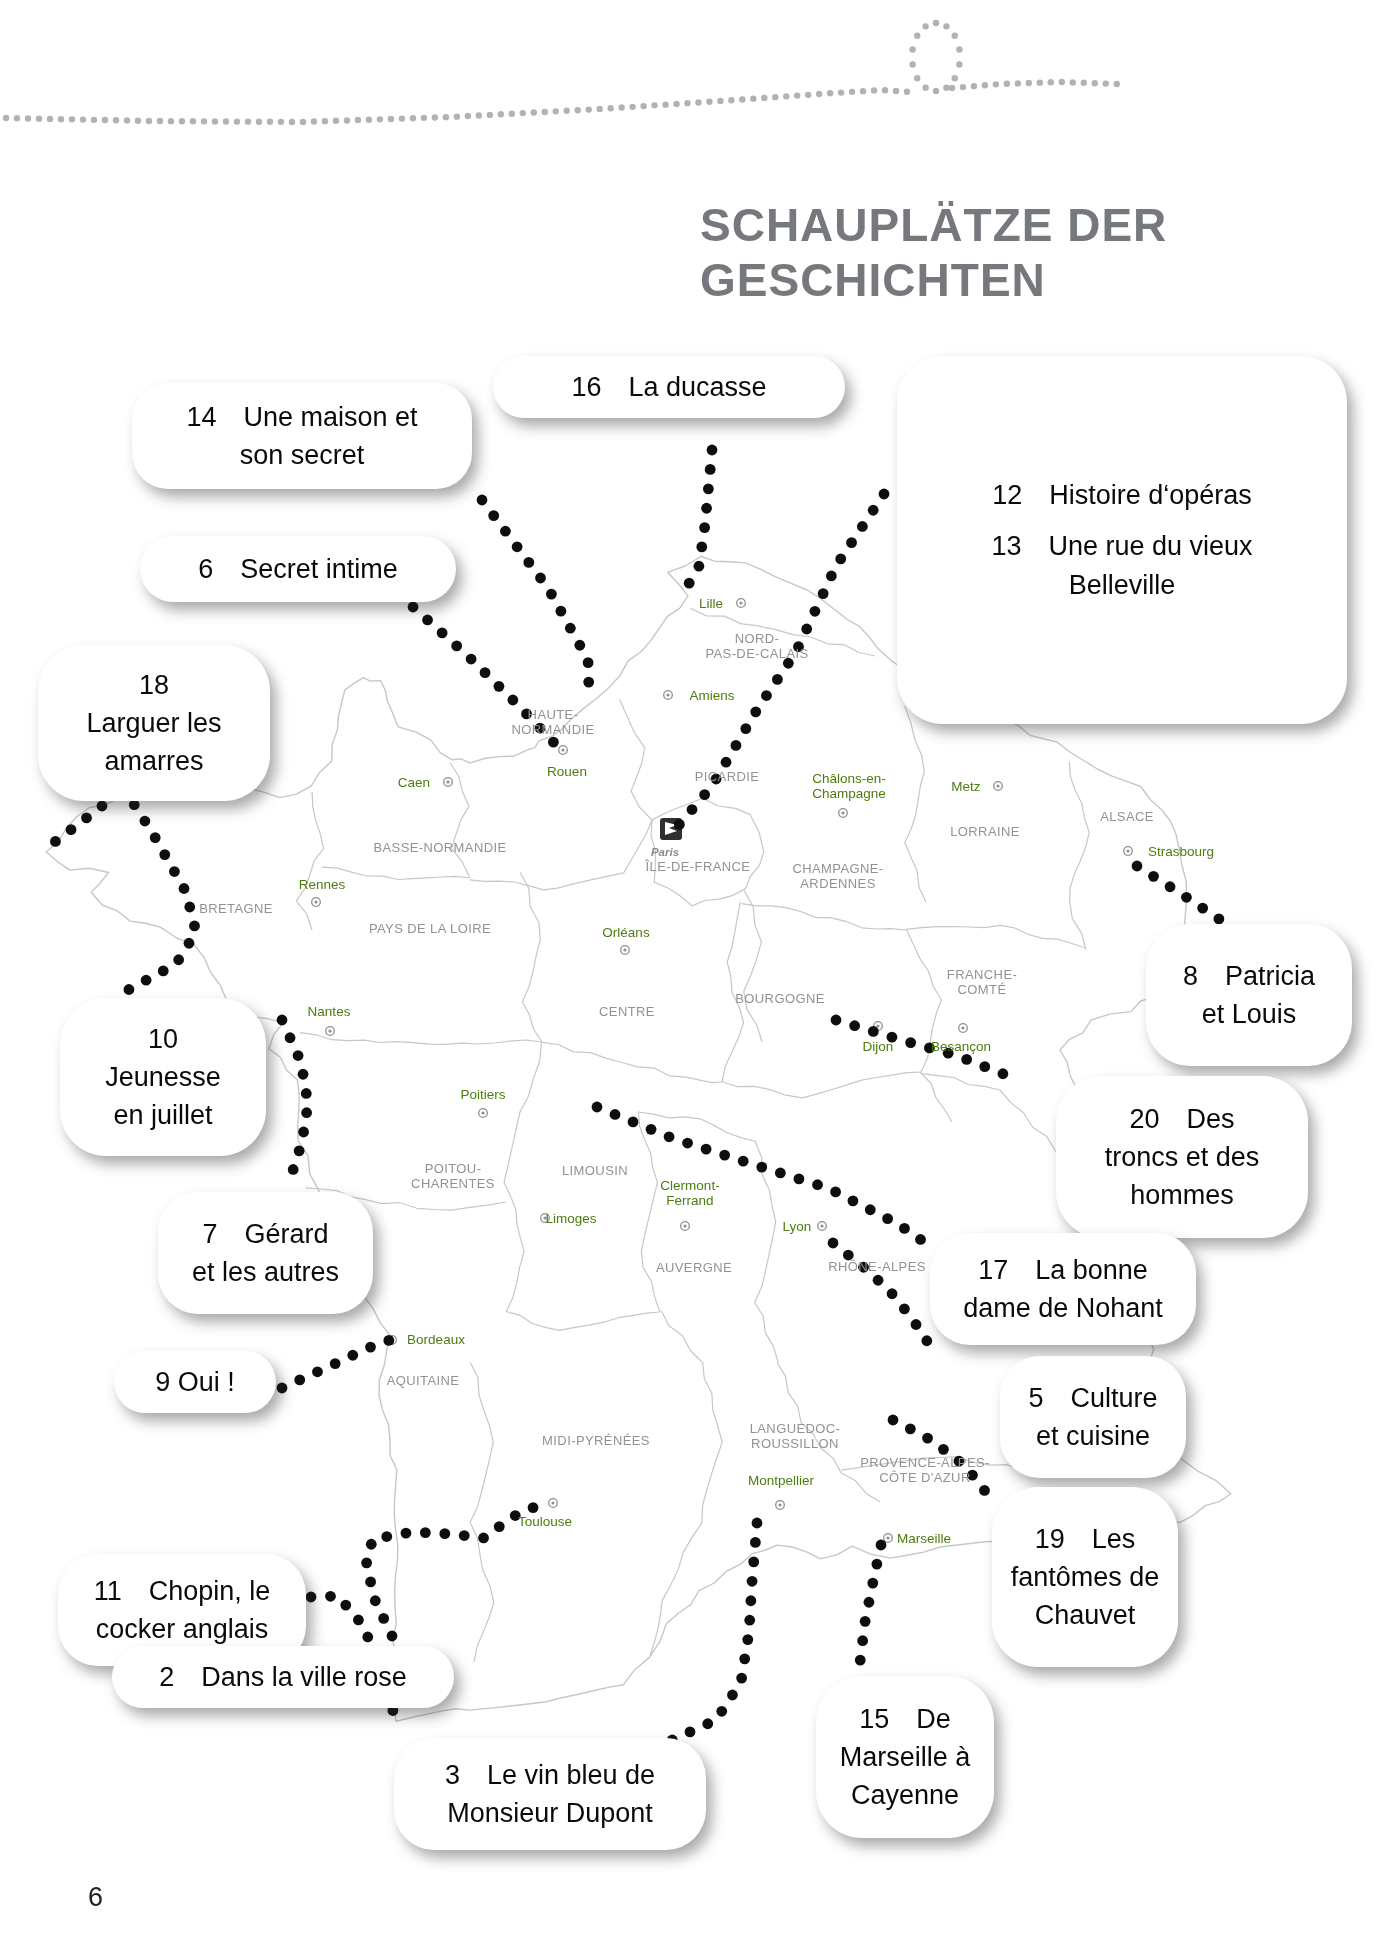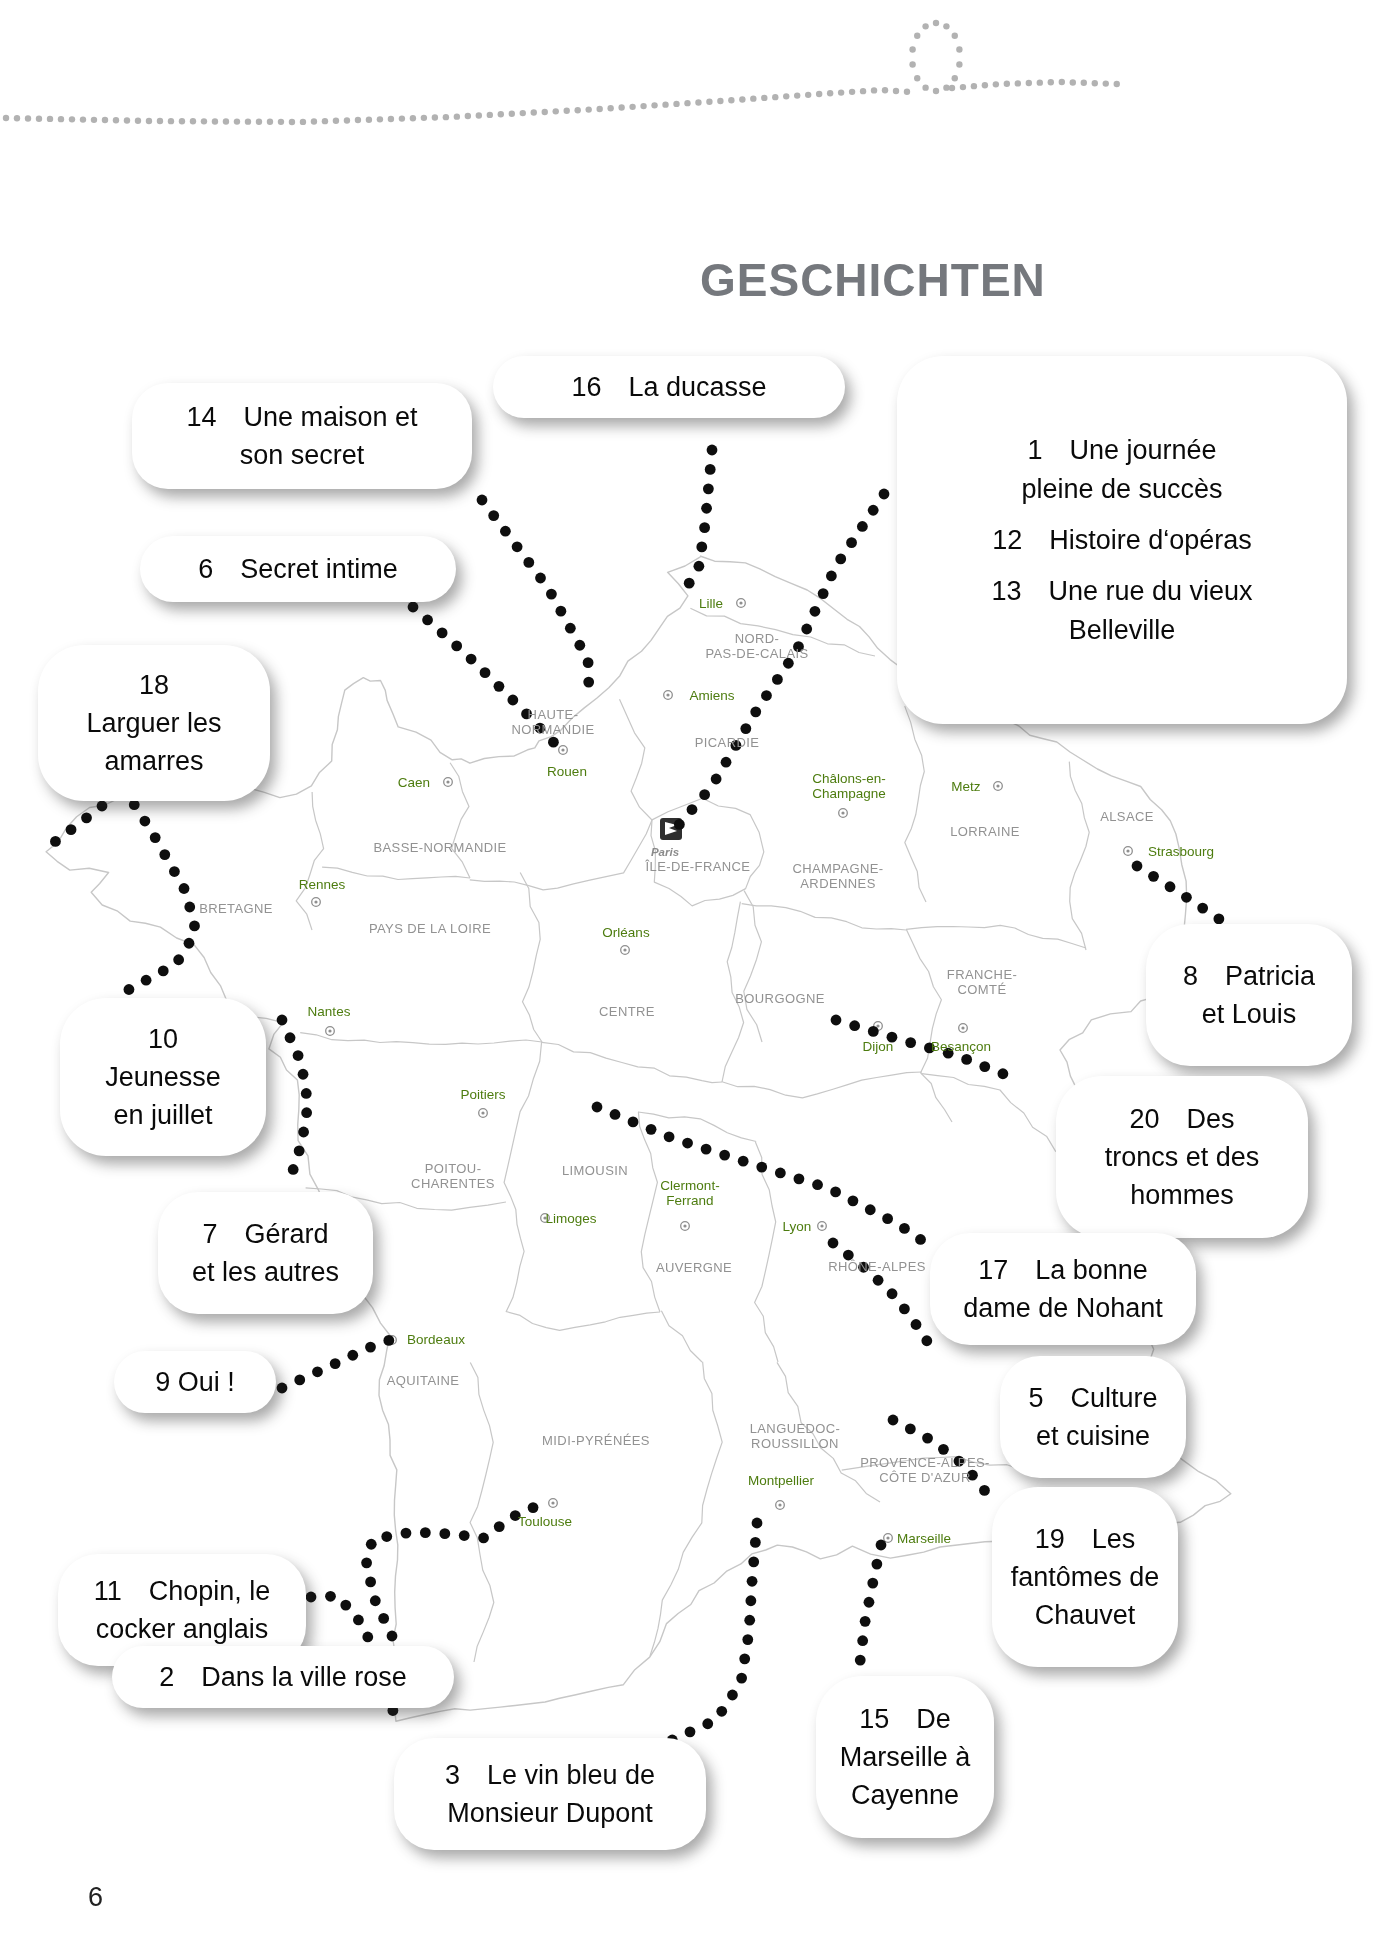--- a/index.html
+++ b/index.html
@@ -472,35 +472,31 @@
         <circle cx="755.7426026991108" cy="711.8277606406382" r="5.4" fill="#0e0e0e"></circle>
         <circle cx="745.836894810197" cy="728.6243957566223" r="5.4" fill="#0e0e0e"></circle>
         <circle cx="735.9311869212834" cy="745.4210308726066" r="5.4" fill="#0e0e0e"></circle>
         <circle cx="726.0254790323696" cy="762.2176659885907" r="5.4" fill="#0e0e0e"></circle>
         <circle cx="716.1197711434559" cy="779.0143011045749" r="5.4" fill="#0e0e0e"></circle>
         <circle cx="704.6233005997314" cy="794.678469882669" r="5.4" fill="#0e0e0e"></circle>
         <circle cx="691.9941564078683" cy="809.5362865789784" r="5.4" fill="#0e0e0e"></circle>
         <circle cx="679.3650122160053" cy="824.3941032752879" r="5.4" fill="#0e0e0e"></circle>
       </g>
     </svg>
-  <div class="title"><br><span>GESCHICHTEN</span></div>
+  <div class="title"><span>SCHAUPLÄTZE DER</span><br><span>GESCHICHTEN</span></div>
   <div class="pagenum">6</div>
   <div id="bubbles">
       <div class="bubble" style="left: 132px; top: 383px; width: 340px; height: 106px; border-radius: 36px; font-size: 27px;">
         <div class="bline">14  Une maison et</div>
         <div class="bline">son secret</div>
       </div>
       <div class="bubble" style="left: 493px; top: 356px; width: 352px; height: 62px; border-radius: 31px; font-size: 27px;">
         <div class="bline">16  La ducasse</div>
       </div>
       <div class="bubble" style="left: 897px; top: 356px; width: 450px; height: 368px; border-radius: 46px; font-size: 27px; line-height: 39px;">
-        <div class="entry">
-          <div class="bline">1  Une journée</div>
-          <div class="bline">pleine de succès</div>
-        </div>
         <div class="entry">
           <div class="bline">12  Histoire d‘opéras</div>
         </div>
         <div class="entry">
           <div class="bline">13  Une rue du vieux</div>
           <div class="bline">Belleville</div>
         </div>
       </div>
       <div class="bubble" style="left: 140px; top: 536px; width: 316px; height: 66px; border-radius: 33px; font-size: 27px;">
         <div class="bline">6  Secret intime</div>
@@ -557,21 +553,21 @@
       </div>
       <div class="bubble" style="left: 816px; top: 1676px; width: 178px; height: 162px; border-radius: 46px; font-size: 27px;">
         <div class="bline">15  De</div>
         <div class="bline">Marseille à</div>
         <div class="bline">Cayenne</div>
       </div>
     </div>
   <div id="labels">
       <span class="maplabel" style="left: 757px; top: 646px;">NORD-
 PAS-DE-CALAIS</span>
-      <span class="maplabel" style="left: 727px; top: 742px;">PICARDIE</span>
+      <span class="maplabel" style="left: 727px; top: 776px;">PICARDIE</span>
       <span class="maplabel" style="left: 553px; top: 722px;">HAUTE-
 NORMANDIE</span>
       <span class="maplabel" style="left: 440px; top: 847px;">BASSE-NORMANDIE</span>
       <span class="maplabel" style="left: 236px; top: 908px;">BRETAGNE</span>
       <span class="maplabel" style="left: 430px; top: 928px;">PAYS DE LA LOIRE</span>
       <span class="maplabel" style="left: 698px; top: 866px;">ÎLE-DE-FRANCE</span>
       <span class="maplabel" style="left: 838px; top: 876px;">CHAMPAGNE-
 ARDENNES</span>
       <span class="maplabel" style="left: 985px; top: 831px;">LORRAINE</span>
       <span class="maplabel" style="left: 1119px; top: 816px; margin-left: 8px;">ALSACE</span>

